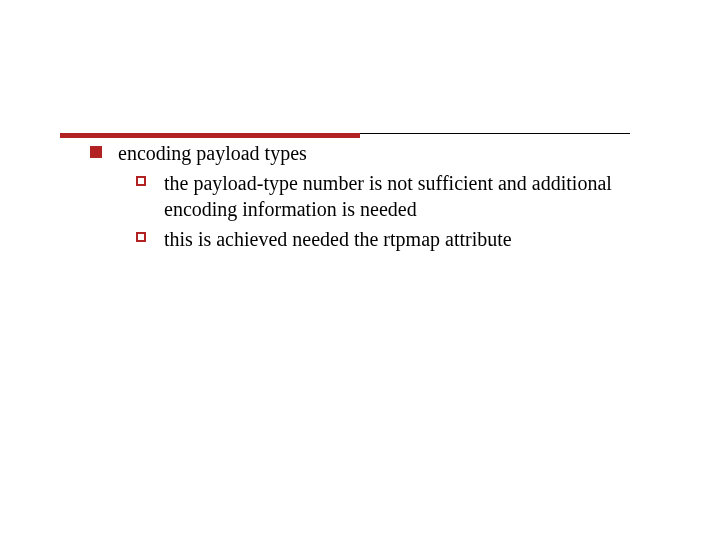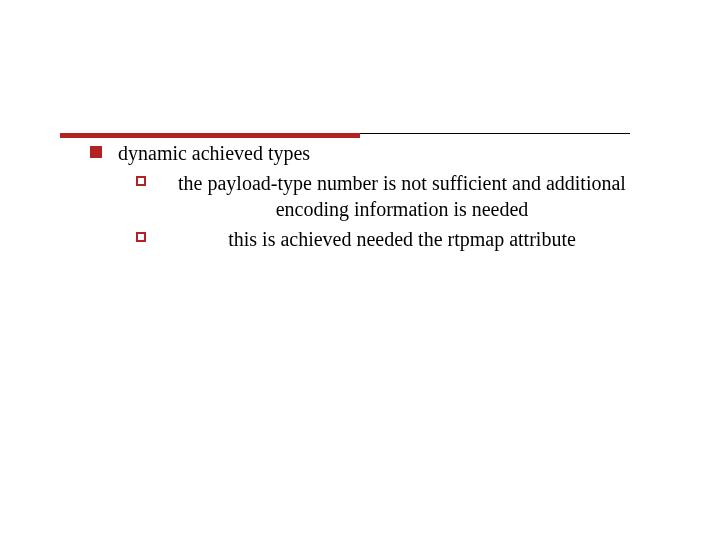--- a/index.html
+++ b/index.html
@@ -63,21 +63,20 @@
     background: #b22222;
   }
   ul.level2 {
     margin-top: 4px;
     margin-left: 18px;
   }
   ul.level2 > li {
     position: relative;
     padding-left: 28px;
     margin-bottom: 4px;
-    text-align: center;
   }
   ul.level2 > li > .bullet {
     position: absolute;
     left: 0;
     top: 6px;
     width: 10px;
     height: 10px;
     border: 2px solid #b22222;
     background: #ffffff;
     box-sizing: border-box;
@@ -91,21 +90,21 @@
 
 <div class="slide">
   <div class="rule">
     <span class="thick"></span><span class="thin"></span>
   </div>
 
   <div class="content">
     <ul class="level1">
       <li>
         <span class="bullet"></span>
-        <span class="txt">dynamic achieved types</span>
+        <span class="txt">encoding payload types</span>
         <ul class="level2">
           <li>
             <span class="bullet"></span>
             <span class="txt">the payload-type number is not sufficient and additional encoding information is needed</span>
           </li>
           <li>
             <span class="bullet"></span>
             <span class="txt">this is achieved needed the rtpmap attribute</span>
           </li>
         </ul>

